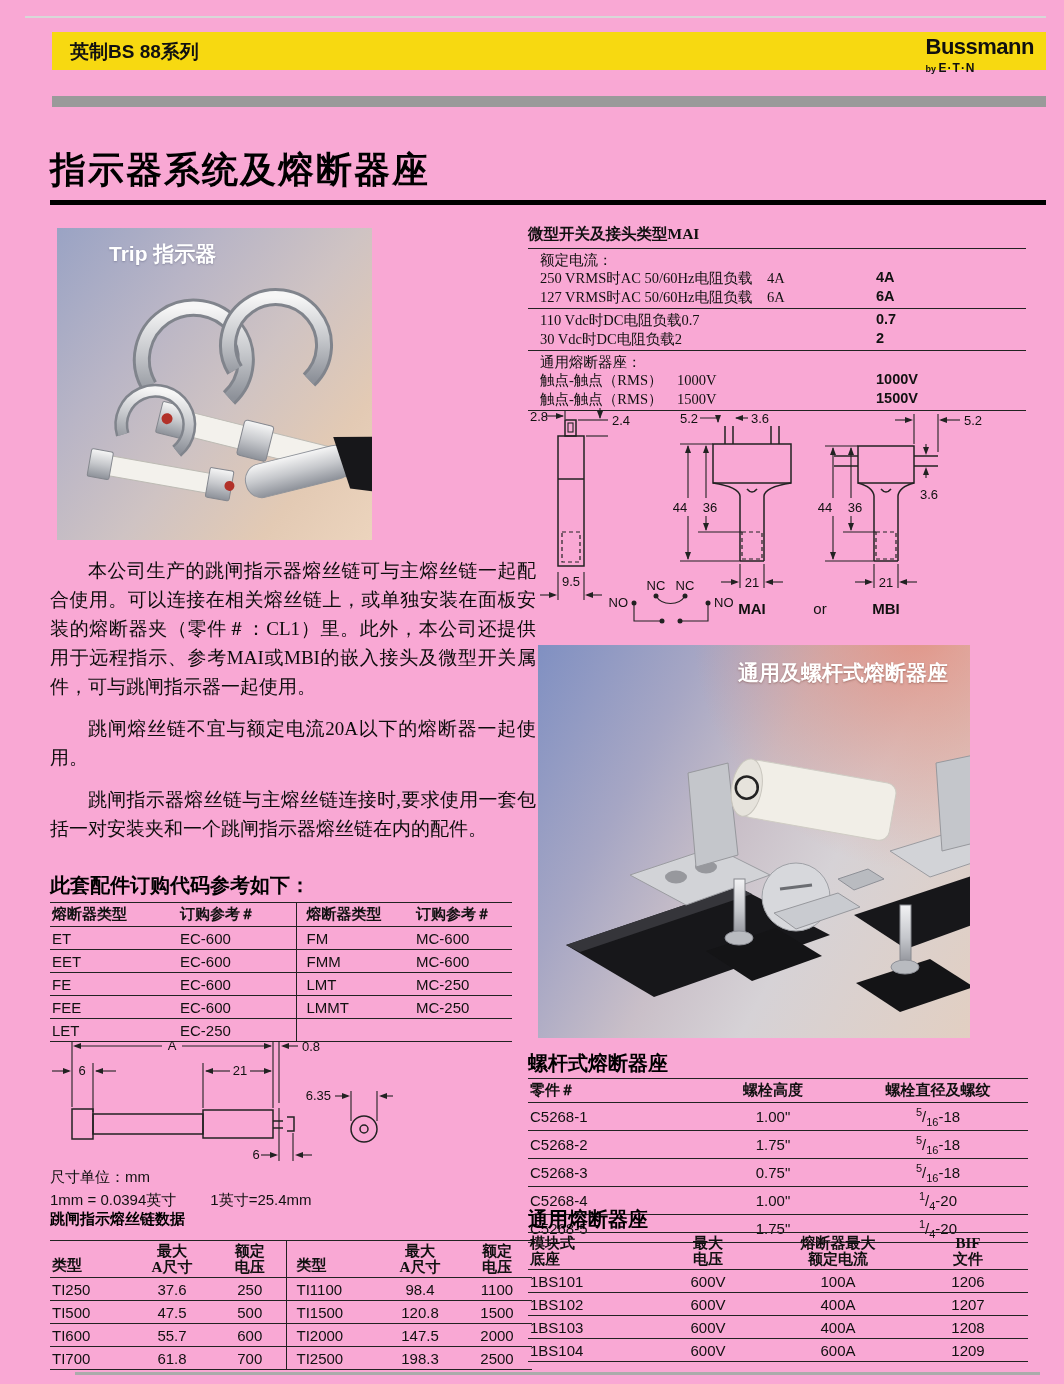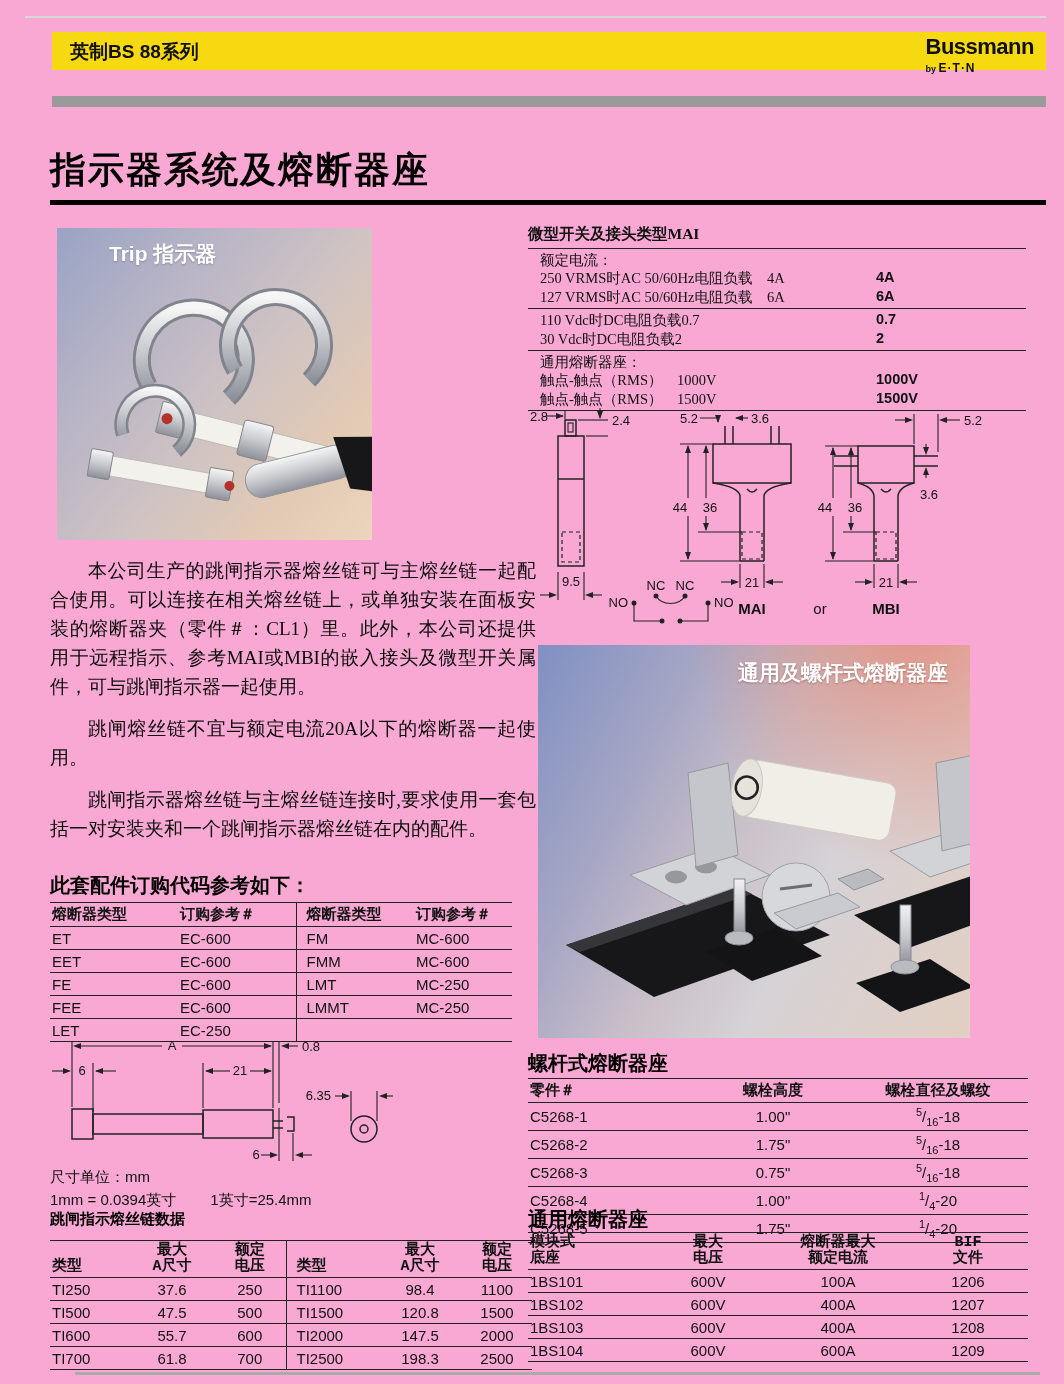--- a/index.html
+++ b/index.html
@@ -39,21 +39,21 @@
   #maitable .r{display:flex;font-size:14.5px;line-height:18.5px;}
   #maitable .r .t{flex:1;padding-left:12px;}
   #maitable .r .v{width:150px;font:bold 14.5px "Liberation Sans",sans-serif;}
 
   
   table.dt{border-collapse:collapse;table-layout:fixed;}
   table.dt th{font:bold 15px "Liberation Serif",serif;text-align:left;padding:2px 2px;border-top:1.6px solid #222;border-bottom:1.6px solid #222;vertical-align:bottom;}
   table.dt td{font:15px "Liberation Sans",sans-serif;padding:2.5px 2px;border-bottom:1.4px solid #222;}
   table.dt .vd{border-left:1.4px solid #222;padding-left:10px;}
   table.dt .c{text-align:center;}
-  table.dt th .l2{display:block;line-height:16px;font-family:Liberation Mono, monospace;}
+  table.dt th .l2{display:block;line-height:16px;}
   sup,sub{font-size:11px;}
 
   #ordertable{left:50px;top:902px;width:462px;}
   #titable{left:50px;top:1240px;width:482px;}
   #screwtable{left:528px;top:1078px;width:500px;}
   #gentable{left:528px;top:1232px;width:500px;}
 
   .sechead{font:bold 20px "Liberation Serif",serif;color:#000;}
   #orderhead{left:50px;top:872px;}
   #tihead{left:50px;top:1210px;font-size:15px;}

